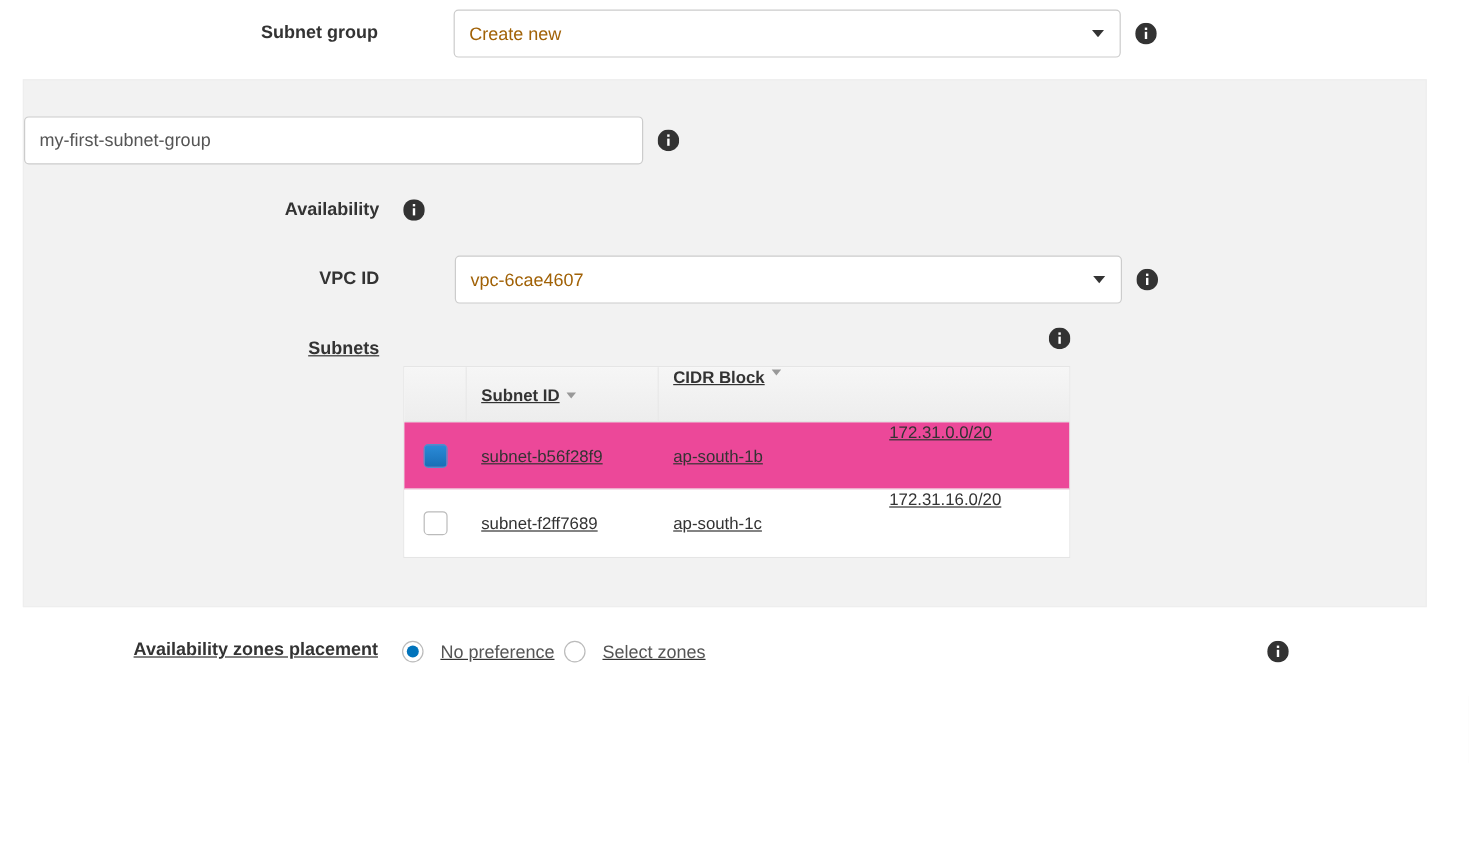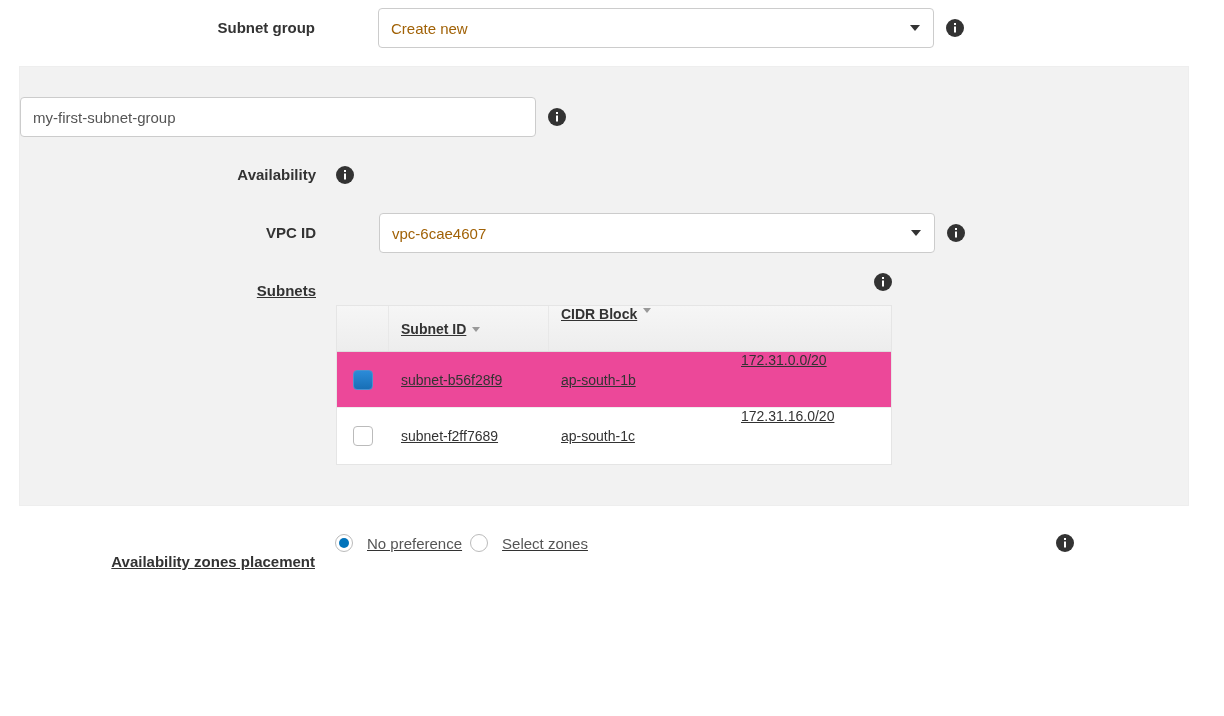--- a/index.html
+++ b/index.html
@@ -279,21 +279,21 @@
                 </div>
               </div>
           </div>
         </div>
       </div>
     </div>
 
   </div>
 
   <div class="form-row top az-row">
-    <div class="label-col" style="line-height:20px;margin-top:20px;">Availability zones placement</div>
+    <div class="label-col" style="line-height:20px;">Availability zones placement</div>
     <div class="control-col" style="align-items:flex-start;">
       <div class="radio-set" id="radio-set">
           <div class="radio-row">
             <span class="radio checked"></span>
             <span class="radio-label">No preference</span>
           </div>
           <div class="radio-row">
             <span class="radio"></span>
             <span class="radio-label">Select zones</span>
           </div>

